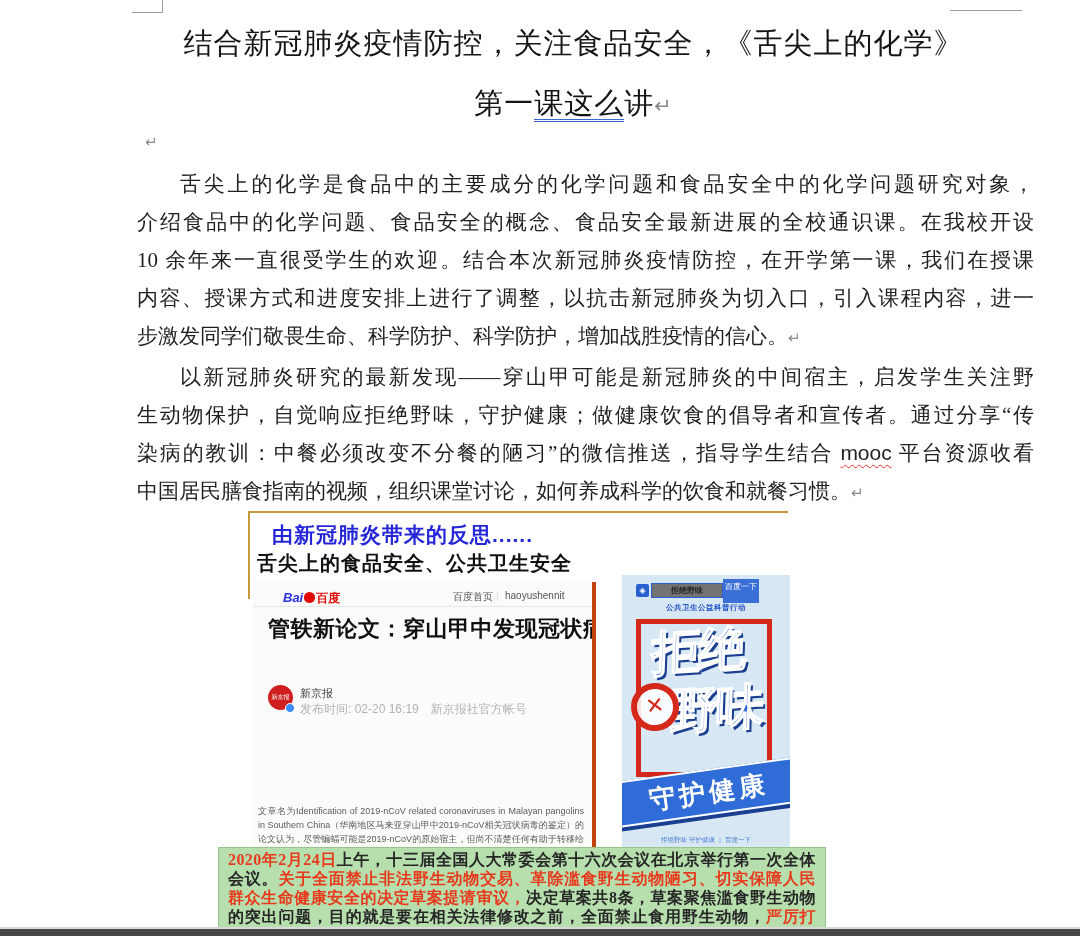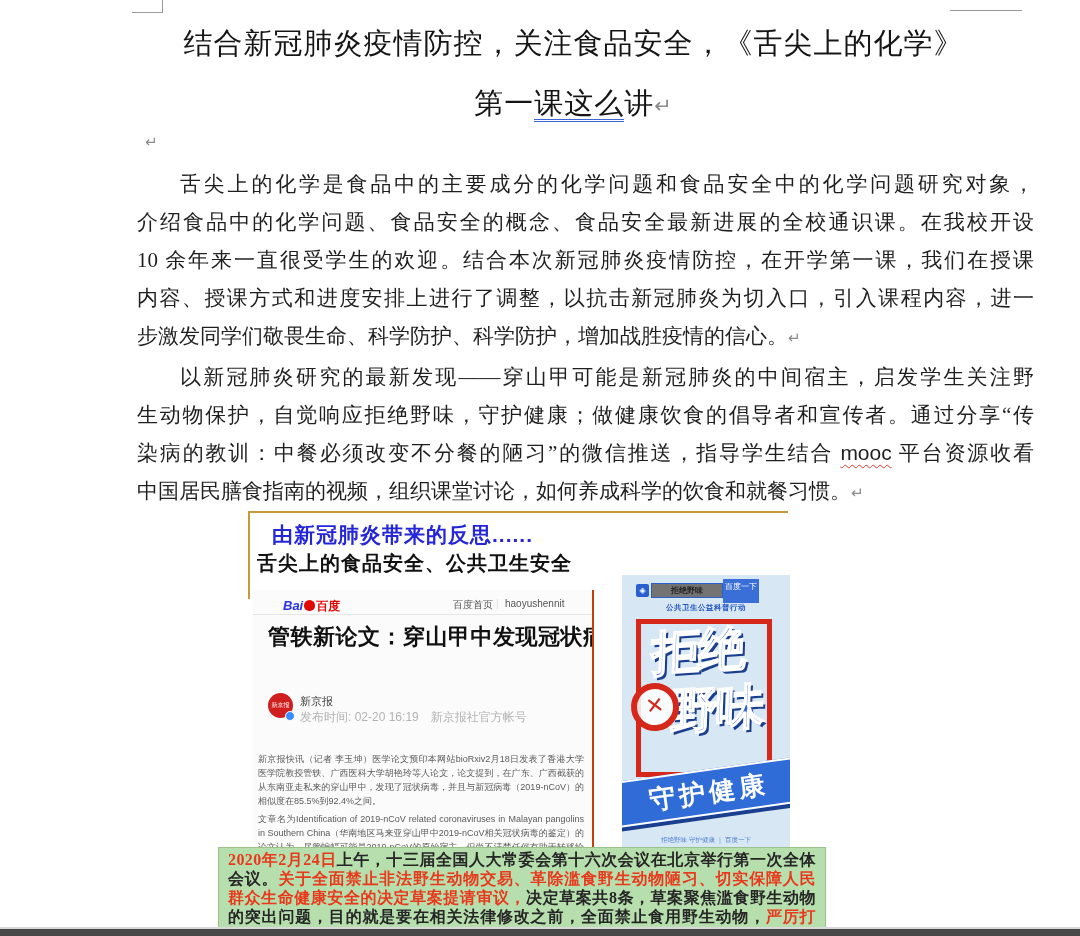--- a/index.html
+++ b/index.html
@@ -22,21 +22,21 @@
               text-decoration:underline;text-decoration-style:wavy;
               text-decoration-color:#e03a2a;text-decoration-thickness:1px;text-underline-offset:4px;}
   
   .gold{background:#c69a3a;}
   .slide-blue{position:absolute;left:272px;top:521px;font-family:"Liberation Sans","DejaVu Sans",sans-serif;
               font-weight:bold;font-size:21px;color:#2626d9;letter-spacing:1px;white-space:nowrap;}
   .slide-black{position:absolute;left:257px;top:550px;font-weight:bold;font-size:20px;color:#111;
                letter-spacing:1px;white-space:nowrap;}
   
   #news{position:absolute;left:253px;top:582px;width:339px;height:265px;background:#fbfbfb;
-        border-right:2px solid #c2410c;overflow:hidden;font-family:"Liberation Sans","DejaVu Sans",sans-serif;margin-top:8px;}
+        border-right:4px solid #c2410c;overflow:hidden;font-family:"Liberation Sans","DejaVu Sans",sans-serif;}
   .logo-bai{color:#2932e1;font-weight:bold;font-size:13px;font-style:italic;}
   .paw{display:inline-block;width:11px;height:11px;border-radius:50% 50% 46% 46%;background:#e10602;
        vertical-align:-1px;margin:0 1px;}
   .logo-du{color:#e10602;font-weight:bold;font-size:12px;}
   .nav-item{position:absolute;top:8px;font-size:10px;color:#555;}
   .hdr-divider{position:absolute;left:0;top:24px;width:339px;height:1px;background:#e6e6e6;}
   .headline{position:absolute;left:15px;font-weight:bold;font-size:22px;color:#101010;
             white-space:nowrap;overflow:hidden;width:324px;letter-spacing:0.5px;}
   .avatar{position:absolute;left:15px;top:103px;width:25px;height:25px;border-radius:50%;
           background:#cf1f1f;color:#fff;font-size:6px;line-height:7px;text-align:center;
@@ -126,21 +126,20 @@
     </div>
     <div class="nav-item" style="left:200px;">百度首页</div>
     <div class="nav-item" style="left:243px;color:#ddd;">|</div>
     <div class="nav-item" style="left:252px;">haoyushennit</div>
     <div class="hdr-divider"></div>
     <div class="headline" style="top:32px;">管轶新论文：穿山甲中发现冠状病毒</div>
     <div class="avatar">新京报</div>
     <div class="avatar-badge"></div>
     <div class="author-name">新京报</div>
     <div class="author-meta">发布时间: 02-20 16:19　新京报社官方帐号</div>
-    <div class="news-p" style="top:162px;">新京报快讯（记者 李玉坤）医学论文预印本网站bioRxiv2月18日发表了香港大学医学院教授管轶、广西医科大学胡艳玲等人论文，论文提到，在广东、广西截获的从东南亚走私来的穿山甲中，发现了冠状病毒，并且与新冠病毒（2019-nCoV）的相似度在85.5%到92.4%之间。</div>
     <div class="news-p" style="top:222px;">文章名为Identification of 2019-nCoV related coronaviruses in Malayan pangolins in Southern China（华南地区马来亚穿山甲中2019-nCoV相关冠状病毒的鉴定）的论文认为，尽管蝙蝠可能是2019-nCoV的原始宿主，但尚不清楚任何有助于转移给人类的</div>
   </div>
 
   <div id="poster">
     <div class="psearch">
       <div class="psearch-icon">◈</div>
       <div class="psearch-box">拒绝野味</div>
       <div class="psearch-btn">百度一下</div>
     </div>
     <div class="pcaption">公共卫生公益科普行动</div>

